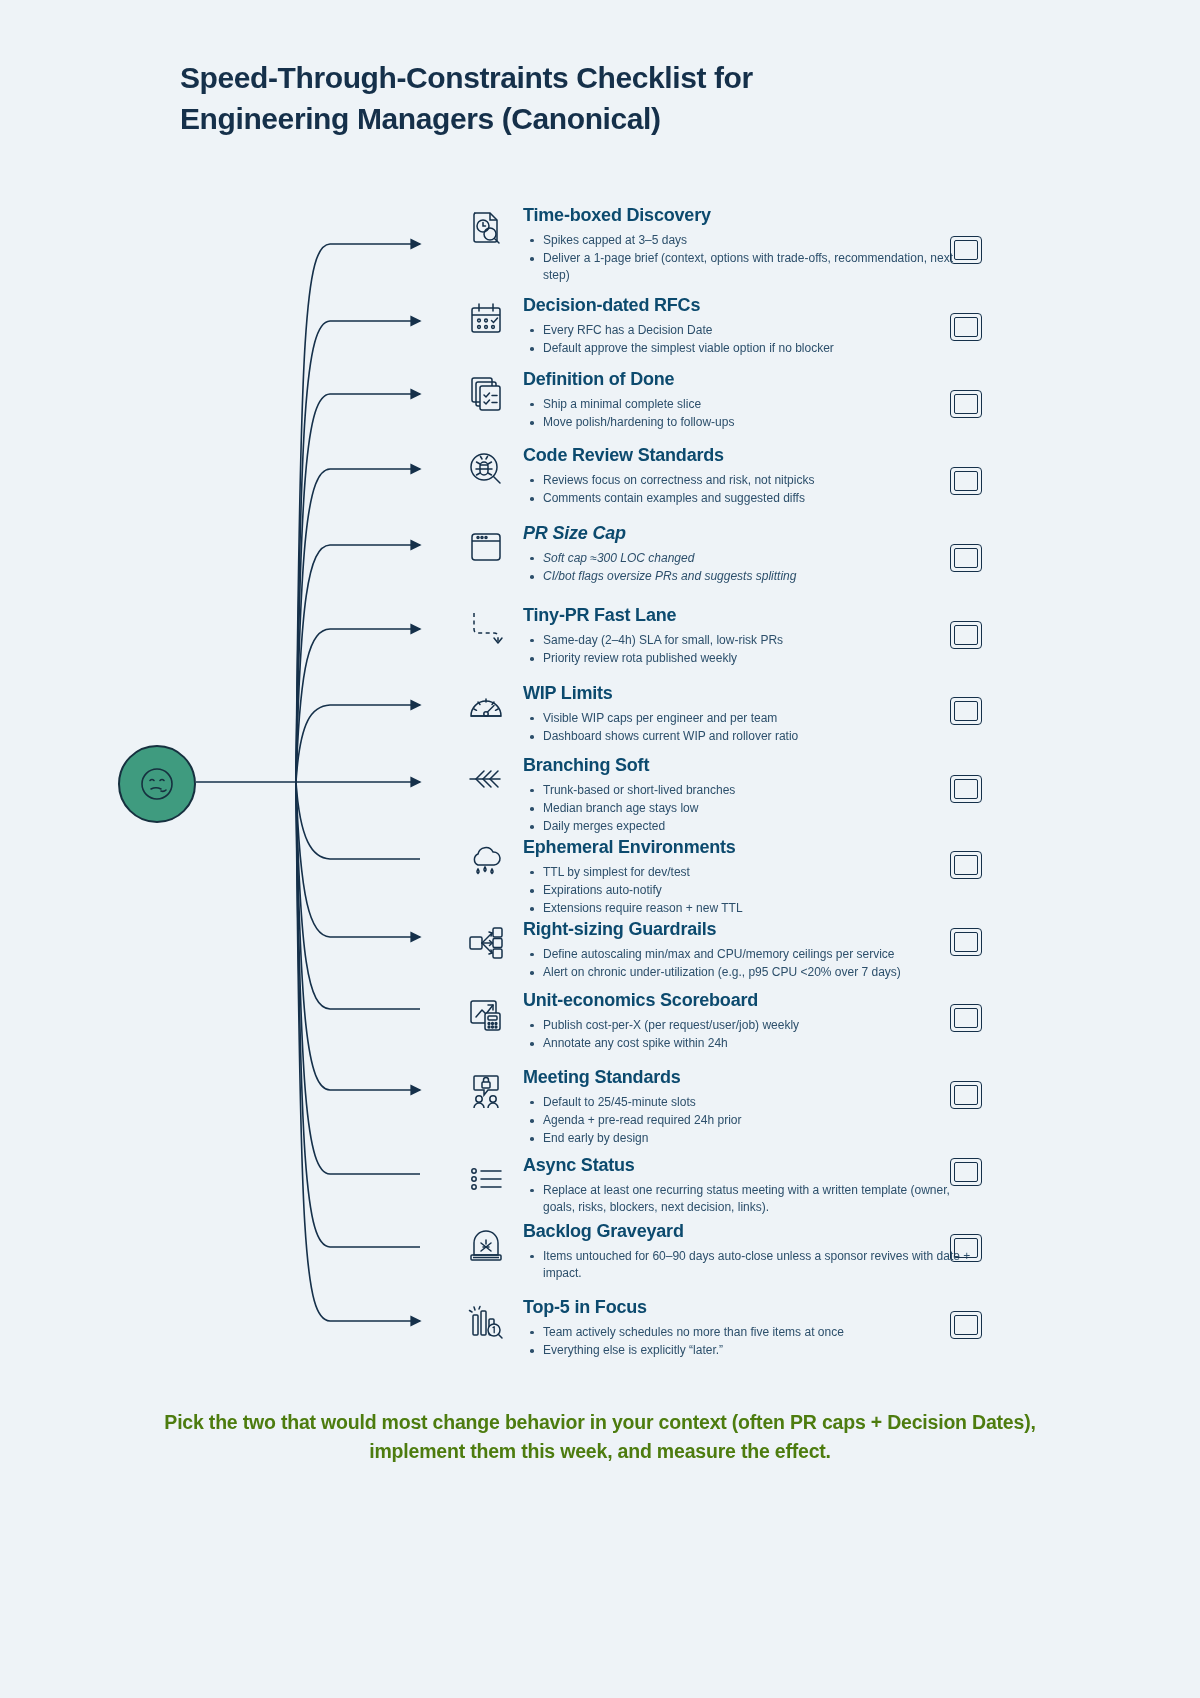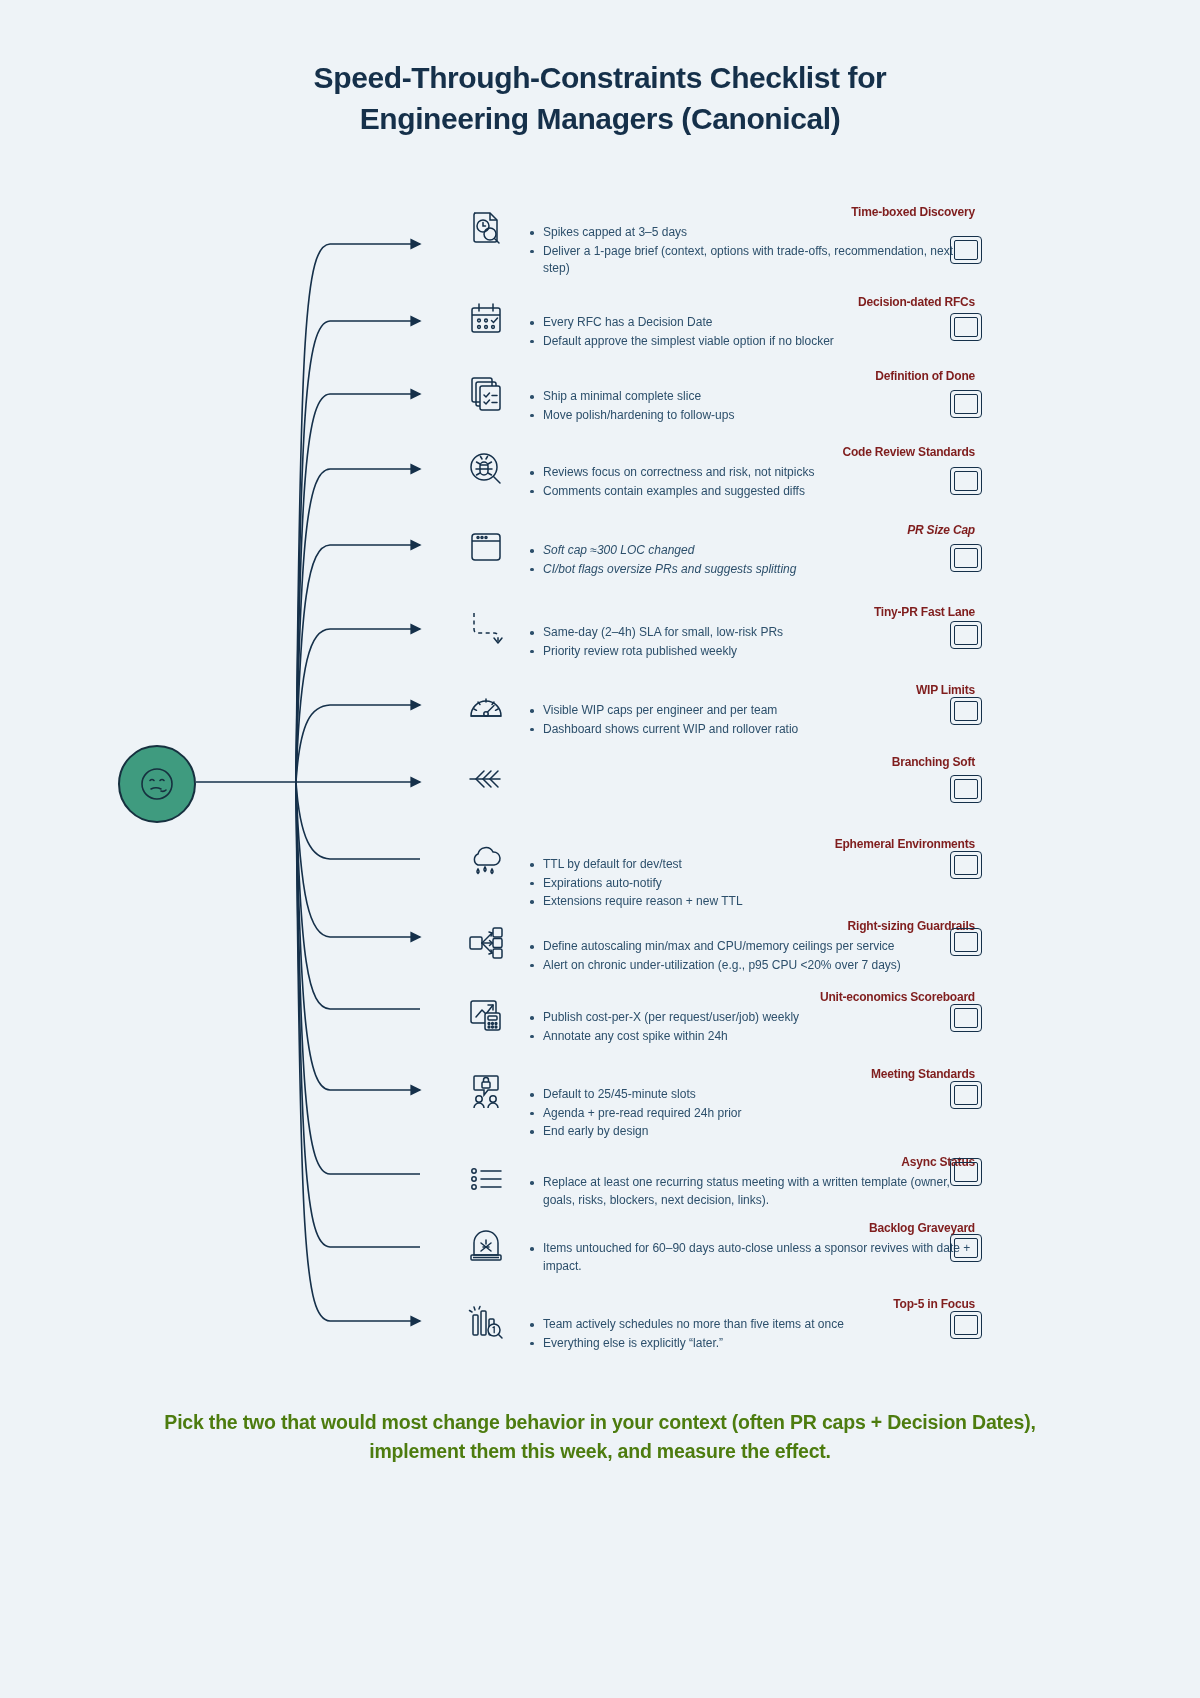--- a/index.html
+++ b/index.html
@@ -10,21 +10,21 @@
     color:#15304a;
     position:relative;
     overflow:hidden;
   }
   .page{position:relative;width:1200px;height:1698px;}
 
   
   .title{
     position:absolute;
     top:58px;left:0;right:0;
-    text-align:center;
+    text-align:left;
     font-size:30px;
     font-weight:bold;
     line-height:1.35;
     letter-spacing:-0.4px;
     color:#15304a;
     padding:0 180px;
   }
   .title .line{display:block;}
 
   
@@ -66,27 +66,26 @@
     padding-top:2px;
     display:flex;
     justify-content:center;
   }
   .item-icon svg{display:block;}
   .item-body{
     flex:1 1 auto;
     padding-left:6px;
   }
   .item-title{
-    font-size:12px;
+    font-size:18px;
     font-weight:bold;
-    color:#7f1d1d;
+    color:#0c4a6e;
     letter-spacing:-0.2px;
     margin:0 0 5px 0;
     line-height:1.2;
-    text-align:right;
   }
   .bullets{
     margin:0;
     padding:0 0 0 18px;
     list-style:none;
   }
   .bullets li{
     position:relative;
     font-size:12px;
     line-height:1.45;
@@ -346,36 +345,41 @@
       <div class="item-icon">
         <svg width="44" height="44" viewBox="0 0 44 44" fill="none" stroke="#15304a" stroke-width="1.5" stroke-linecap="round">
           <path d="M6 22 H36"></path>
           <path d="M20 14 L12 22 L20 30"></path>
           <path d="M27 14 L19 22 L27 30"></path>
           <path d="M34 14 L26 22 L34 30"></path>
         </svg>
       </div>
       <div class="item-body">
         <div class="item-title">Branching Soft</div>
+        <ul class="bullets">
+          <li>Trunk-based or short-lived branches</li>
+          <li>Median branch age stays low</li>
+          <li>Daily merges expected</li>
+        </ul>
       </div>
     </div>
 
     <div class="item" style="top:632px;">
       <div class="item-icon">
         <svg width="44" height="44" viewBox="0 0 44 44" fill="none" stroke="#15304a" stroke-width="1.5">
           <path d="M14 26 a6 6 0 0 1 0 -11 a8 8 0 0 1 15 -2 a6 6 0 0 1 1 13 z"></path>
           <path d="M14 30 q-2 3 0 4.5 q2 -1.5 0 -4.5z"></path>
           <path d="M21 28 q-2 3 0 4.5 q2 -1.5 0 -4.5z"></path>
           <path d="M28 30 q-2 3 0 4.5 q2 -1.5 0 -4.5z"></path>
         </svg>
       </div>
       <div class="item-body">
         <div class="item-title">Ephemeral Environments</div>
         <ul class="bullets">
-          <li>TTL by default for dev/test</li>
+          <li>TTL by simplest for dev/test</li>
           <li>Expirations auto-notify</li>
           <li>Extensions require reason + new TTL</li>
         </ul>
       </div>
     </div>
 
     <div class="item" style="top:714px;">
       <div class="item-icon">
         <svg width="44" height="44" viewBox="0 0 44 44" fill="none" stroke="#15304a" stroke-width="1.5">
           <rect x="6" y="16" width="12" height="12" rx="1.5"></rect>

